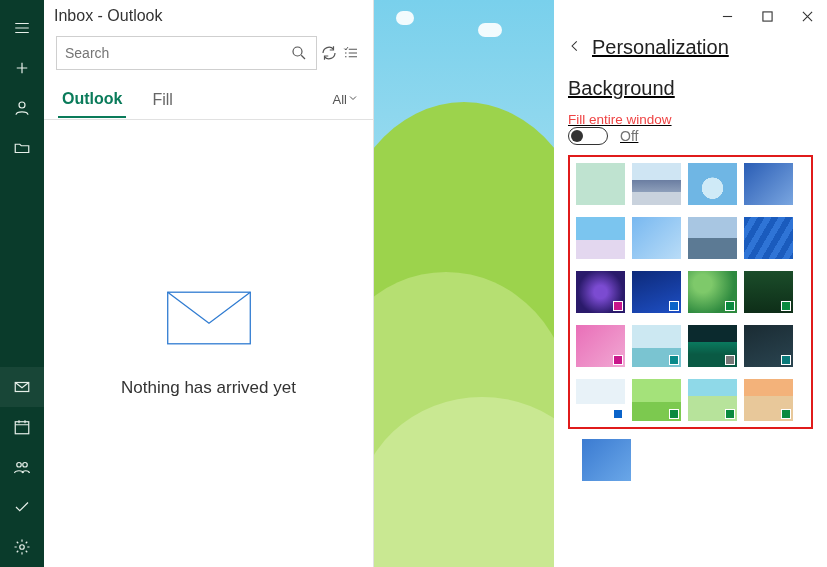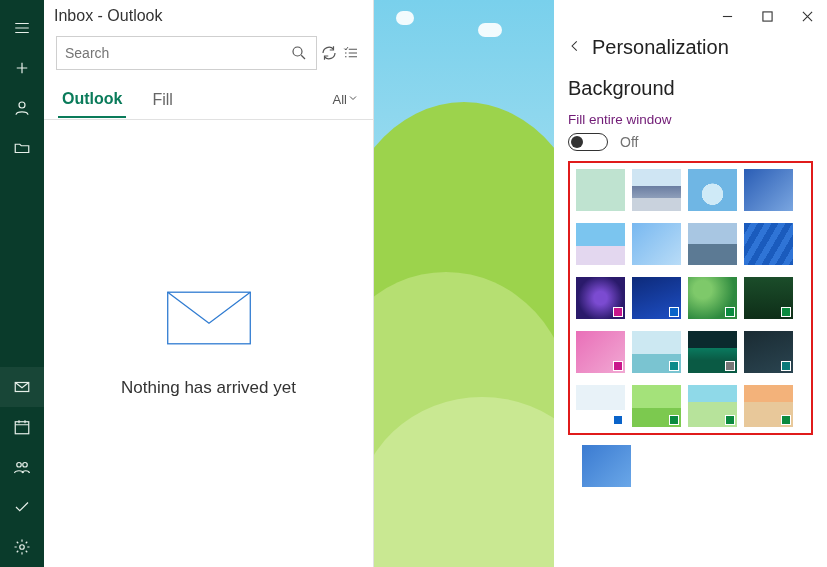--- a/index.html
+++ b/index.html
@@ -40,26 +40,26 @@
   .wall .hill2 { position:absolute; left:-30%; right:-10%; top:48%; height:80%; background:#b6df72; border-radius:50% 50% 0 0 / 30% 30% 0 0; }
   .wall .hill3 { position:absolute; left:-10%; right:-30%; top:70%; height:70%; background:#c9e892; border-radius:50% 50% 0 0 / 30% 30% 0 0; }
   .wall .cloud { position:absolute; width:24px; height:14px; background:#fff; border-radius:10px; opacity:.9; }
 
   
   .panel { width:273px; background:#fff; display:flex; flex-direction:column; }
   .winbtns { height:32px; display:flex; justify-content:flex-end; align-items:center; }
   .winbtn { width:40px; height:28px; display:flex; align-items:center; justify-content:center; cursor:pointer; }
   .winbtn svg { width:11px; height:11px; stroke:#333; fill:none; stroke-width:1.2; }
 
-  .panel-body { padding:0 14px 10px 14px; overflow:auto; }
+  .panel-body { padding:0 14px 10px 14px; overflow:auto;text-decoration:underline; }
   .panel-title-row { display:flex; align-items:center; gap:10px; margin:4px 0 18px 0; }
   .back svg { width:14px; height:14px; stroke:#333; fill:none; stroke-width:1.8; }
   .panel-title { font-size:20px; color:#222; }
   .section-title { font-size:20px; color:#222; margin-bottom:12px; }
-  .subtext { font-size:13.5px; color:#701a75; margin-bottom:6px; }
+  .subtext { font-size:13.5px; color:#ef4444; }
   .toggle-row { display:flex; align-items:center; gap:12px; margin-bottom:10px; }
   .toggle { width:40px; height:18px; border:1px solid #333; border-radius:10px; position:relative; cursor:pointer; background:#fff; }
   .toggle .knob { position:absolute; left:2px; top:2px; width:12px; height:12px; border-radius:50%; background:#333; }
   .toggle-label { font-size:14px; color:#737373; }
 
   .thumb-box { border:2px solid #e01b1b; padding:6px; }
   .thumb-grid { display:grid; grid-template-columns:repeat(4, 49px); grid-auto-rows:42px; gap:12px 7px; }
   .thumb { position:relative; width:49px; height:42px; cursor:pointer; overflow:hidden; }
   .thumb .dot { position:absolute; right:2px; bottom:2px; width:10px; height:10px; border:1px solid #fff; }
   .extra-thumb { width:49px; height:42px; margin:10px 0 0 14px; cursor:pointer; background:linear-gradient(135deg,#3b7bd1,#6aa7e8); }

